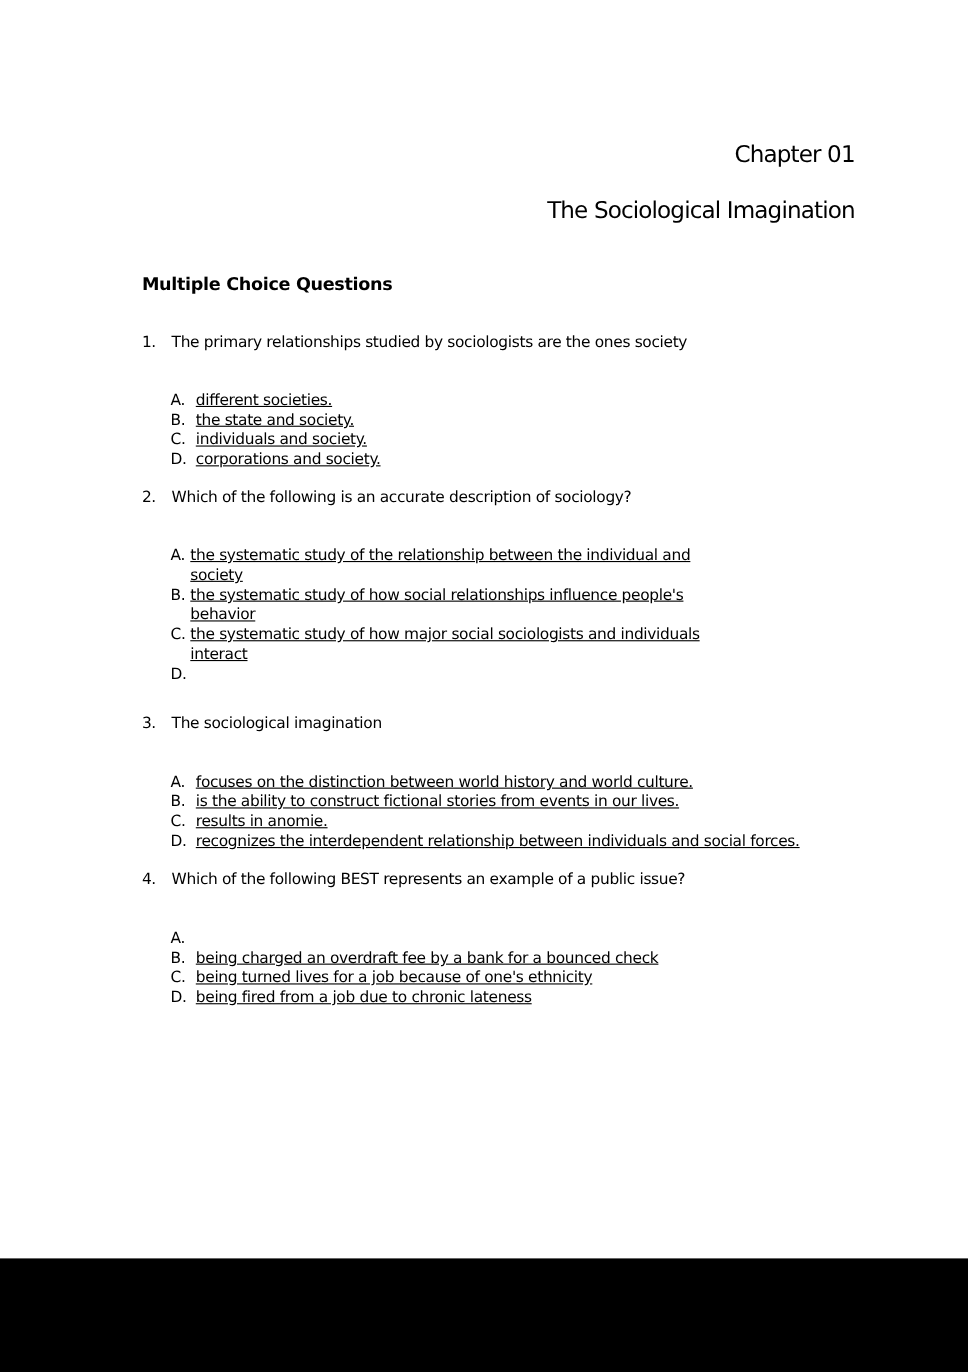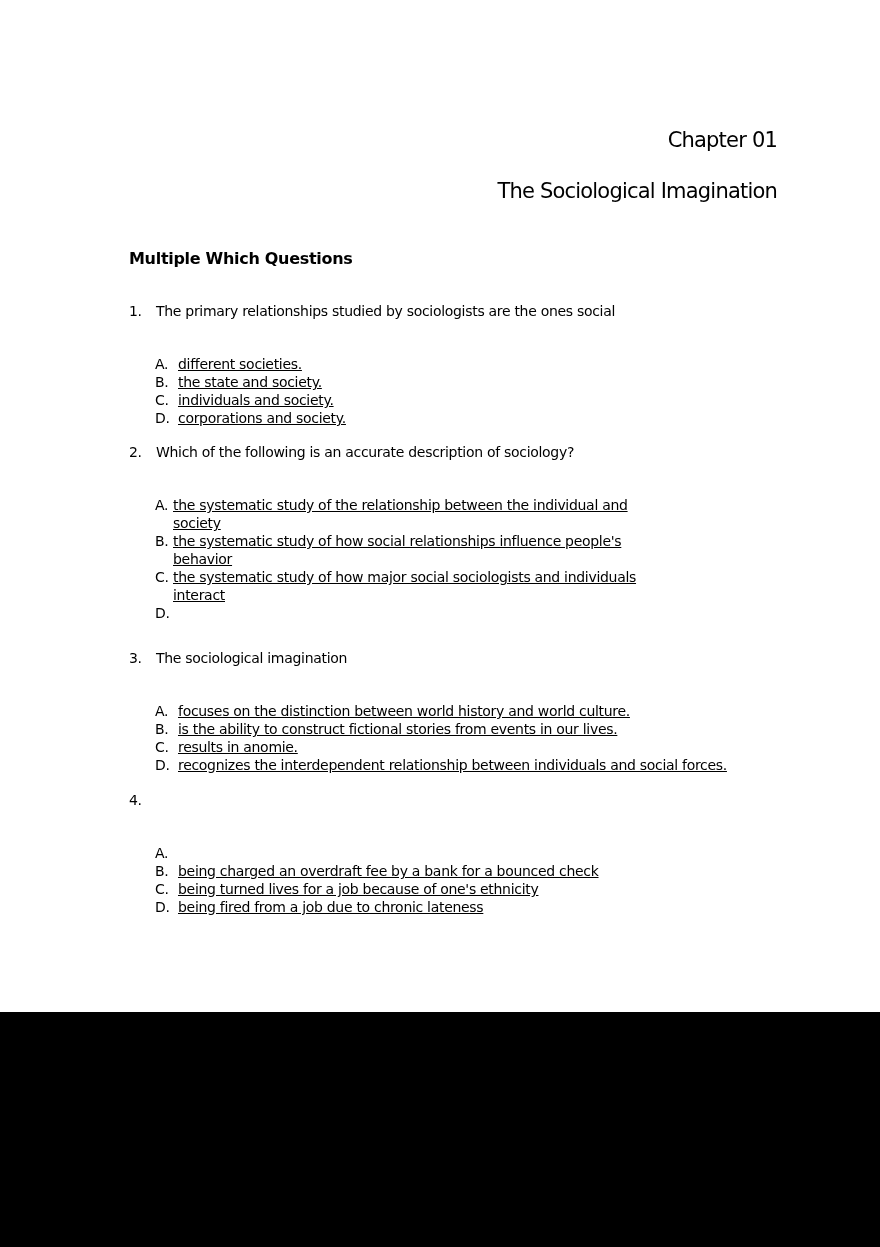--- a/index.html
+++ b/index.html
@@ -1,18 +1,18 @@
 <!DOCTYPE html>
 <html><head>
 <meta charset="utf-8">
 <style>
   html, body { margin:0; padding:0; background:#000; }
   .page {
     position:relative;
-    width:880px; height:1012px;
+    width:880px; height:1247px;
     margin:0 auto;
     background:#ffffff;
     font-family:"DejaVu Sans", sans-serif;
     color:#000000;
     overflow:hidden;
   }
   .abs { position:absolute; }
   .doc-title {
     left:0; right:103px;
     text-align:right;
@@ -53,27 +53,27 @@
 </style>
 </head>
 <body>
 
 <div class="page">
 
   <h1 id="chapter-title" class="abs doc-title">Chapter 01</h1>
 
   <h2 id="document-title" class="abs doc-title">The Sociological Imagination</h2>
 
-  <div id="section-heading" class="abs">Multiple Which Questions</div>
+  <div id="section-heading" class="abs">Multiple Choice Questions</div>
 
   <div id="questions">
       <section>
         <div class="q-line">
           <span class="q-num">1.</span>
-          <span class="q-text">The primary relationships studied by sociologists are the ones social</span>
+          <span class="q-text">The primary relationships studied by sociologists are the ones society</span>
         </div>
         <ul class="options">
           <li>
             <span class="opt-letter">A.</span>
             <span class="opt-text">different societies.</span>
           </li>
           <li>
             <span class="opt-letter">B.</span>
             <span class="opt-text">the state and society.</span>
           </li>
@@ -133,20 +133,21 @@
           </li>
           <li>
             <span class="opt-letter">D.</span>
             <span class="opt-text">recognizes the interdependent relationship between individuals and social forces.</span>
           </li>
         </ul>
       </section>
       <section>
         <div class="q-line">
           <span class="q-num">4.</span>
+          <span class="q-text">Which of the following BEST represents an example of a public issue?</span>
         </div>
         <ul class="options">
           <li>
             <span class="opt-letter">A.</span>
           </li>
           <li>
             <span class="opt-letter">B.</span>
             <span class="opt-text">being charged an overdraft fee by a bank for a bounced check</span>
           </li>
           <li>

